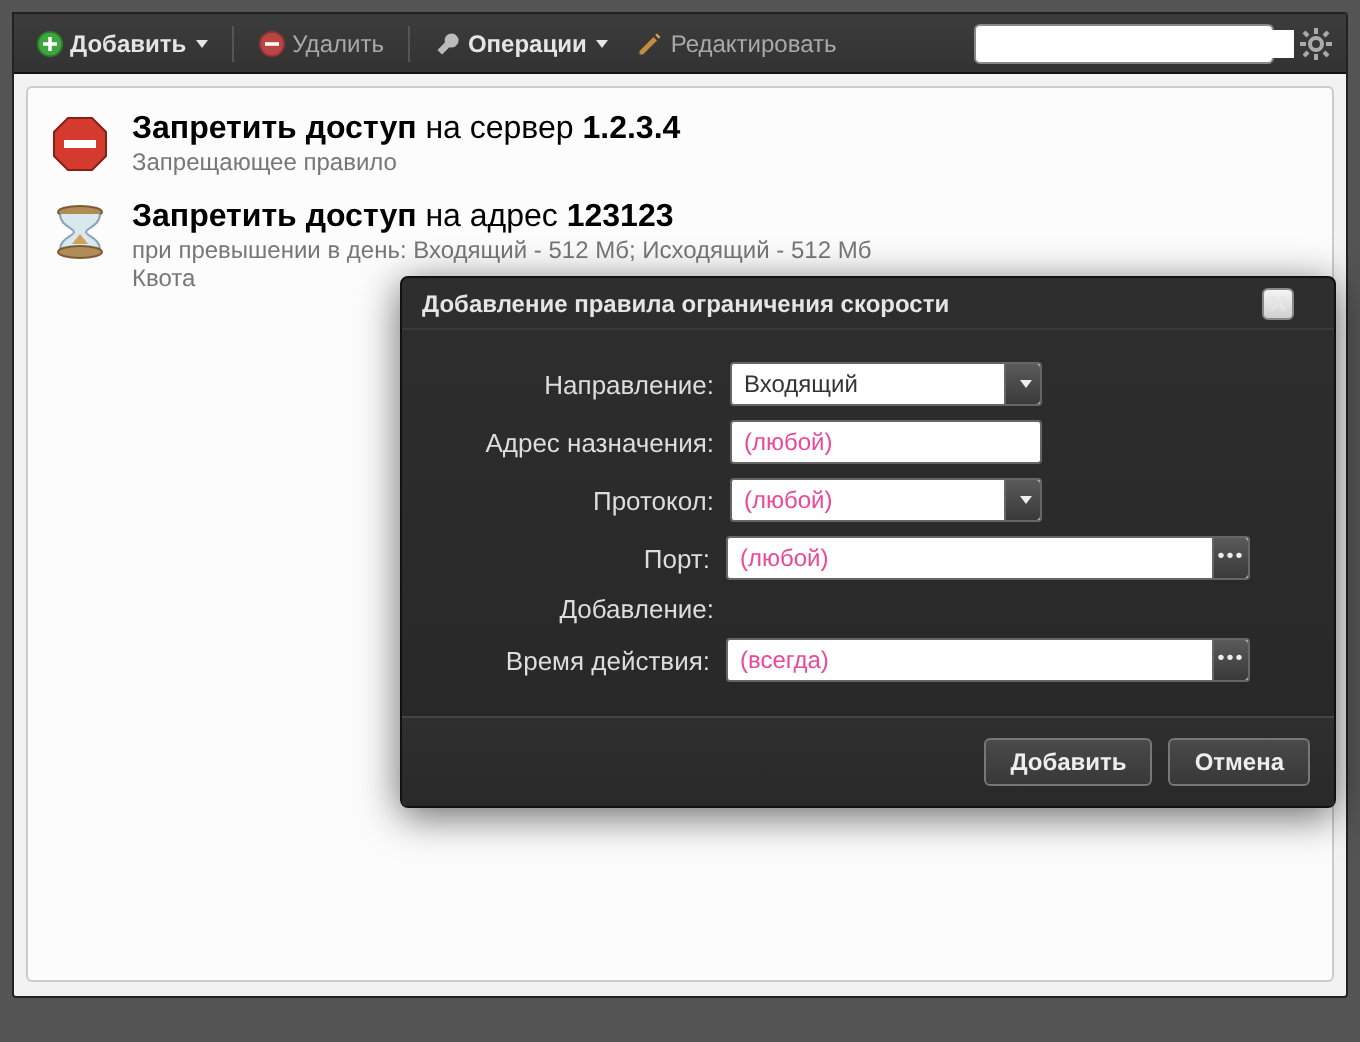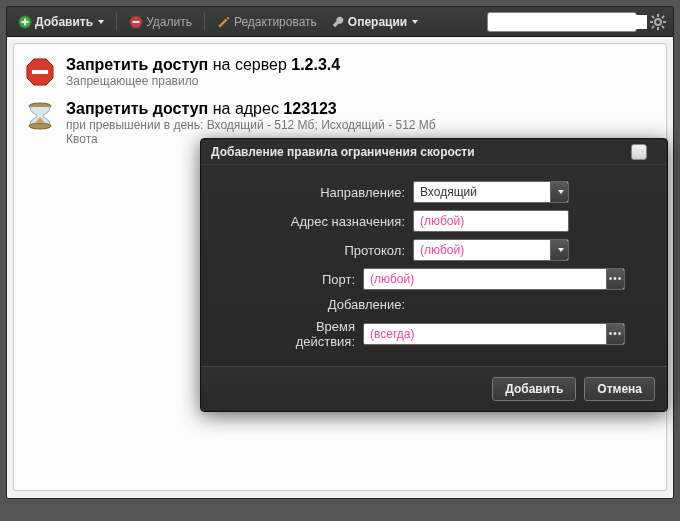--- a/index.html
+++ b/index.html
@@ -161,21 +161,20 @@
     border-radius: 3px;
     display: flex; align-items: center; justify-content: center;
     color: #333;
     font-size: 11px;
     font-weight: bold;
     cursor: pointer;
     line-height:1;
   }
   .form {
     padding: 16px 14px 10px 14px;
-    margin-left: 48px;
   }
   .form-row {
     display: flex;
     align-items: center;
     margin-bottom: 7px;
   }
   .form-label {
     width: 150px;
     text-align: right;
     color: #ddd;
@@ -262,37 +261,37 @@
       <div class="tbtn">
         <span class="tool-icon">
           <svg viewBox="0 0 16 16">
               <circle cx="8" cy="8" r="7" fill="#b44" stroke="#833"></circle>
               <rect x="4" y="7" width="8" height="2" fill="#fff"></rect>
             </svg>
         </span>
         <span>Удалить</span>
       </div>
       <div class="sep"></div>
+      <div class="tbtn enabled">
+        <span class="tool-icon">
+          <svg viewBox="0 0 16 16">
+              <path d="M10 2a4 4 0 0 0-3.8 5.2L2 11.4 4.6 14l4.2-4.2A4 4 0 1 0 10 2z" fill="#bbb"></path>
+            </svg>
+        </span>
+        <span>Операции</span>
+        <span class="caret"></span>
+      </div>
       <div class="tbtn">
         <span class="tool-icon">
           <svg viewBox="0 0 16 16">
               <path d="M2 12l8-8 2 2-8 8H2v-2z" fill="#c28b40"></path>
               <path d="M11 3l2 2 1-1-2-2-1 1z" fill="#d7a05a"></path>
             </svg>
         </span>
         <span>Редактировать</span>
-      </div>
-      <div class="tbtn enabled">
-        <span class="tool-icon">
-          <svg viewBox="0 0 16 16">
-              <path d="M10 2a4 4 0 0 0-3.8 5.2L2 11.4 4.6 14l4.2-4.2A4 4 0 1 0 10 2z" fill="#bbb"></path>
-            </svg>
-        </span>
-        <span>Операции</span>
-        <span class="caret"></span>
       </div>
       <div class="search-box">
         <input type="text" style="">
         <span class="tool-icon">
           <svg viewBox="0 0 16 16">
               <circle cx="7" cy="7" r="4" fill="none" stroke="#888" stroke-width="2"></circle>
               <line x1="10" y1="10" x2="14" y2="14" stroke="#888" stroke-width="2"></line>
             </svg>
         </span>
       </div>

